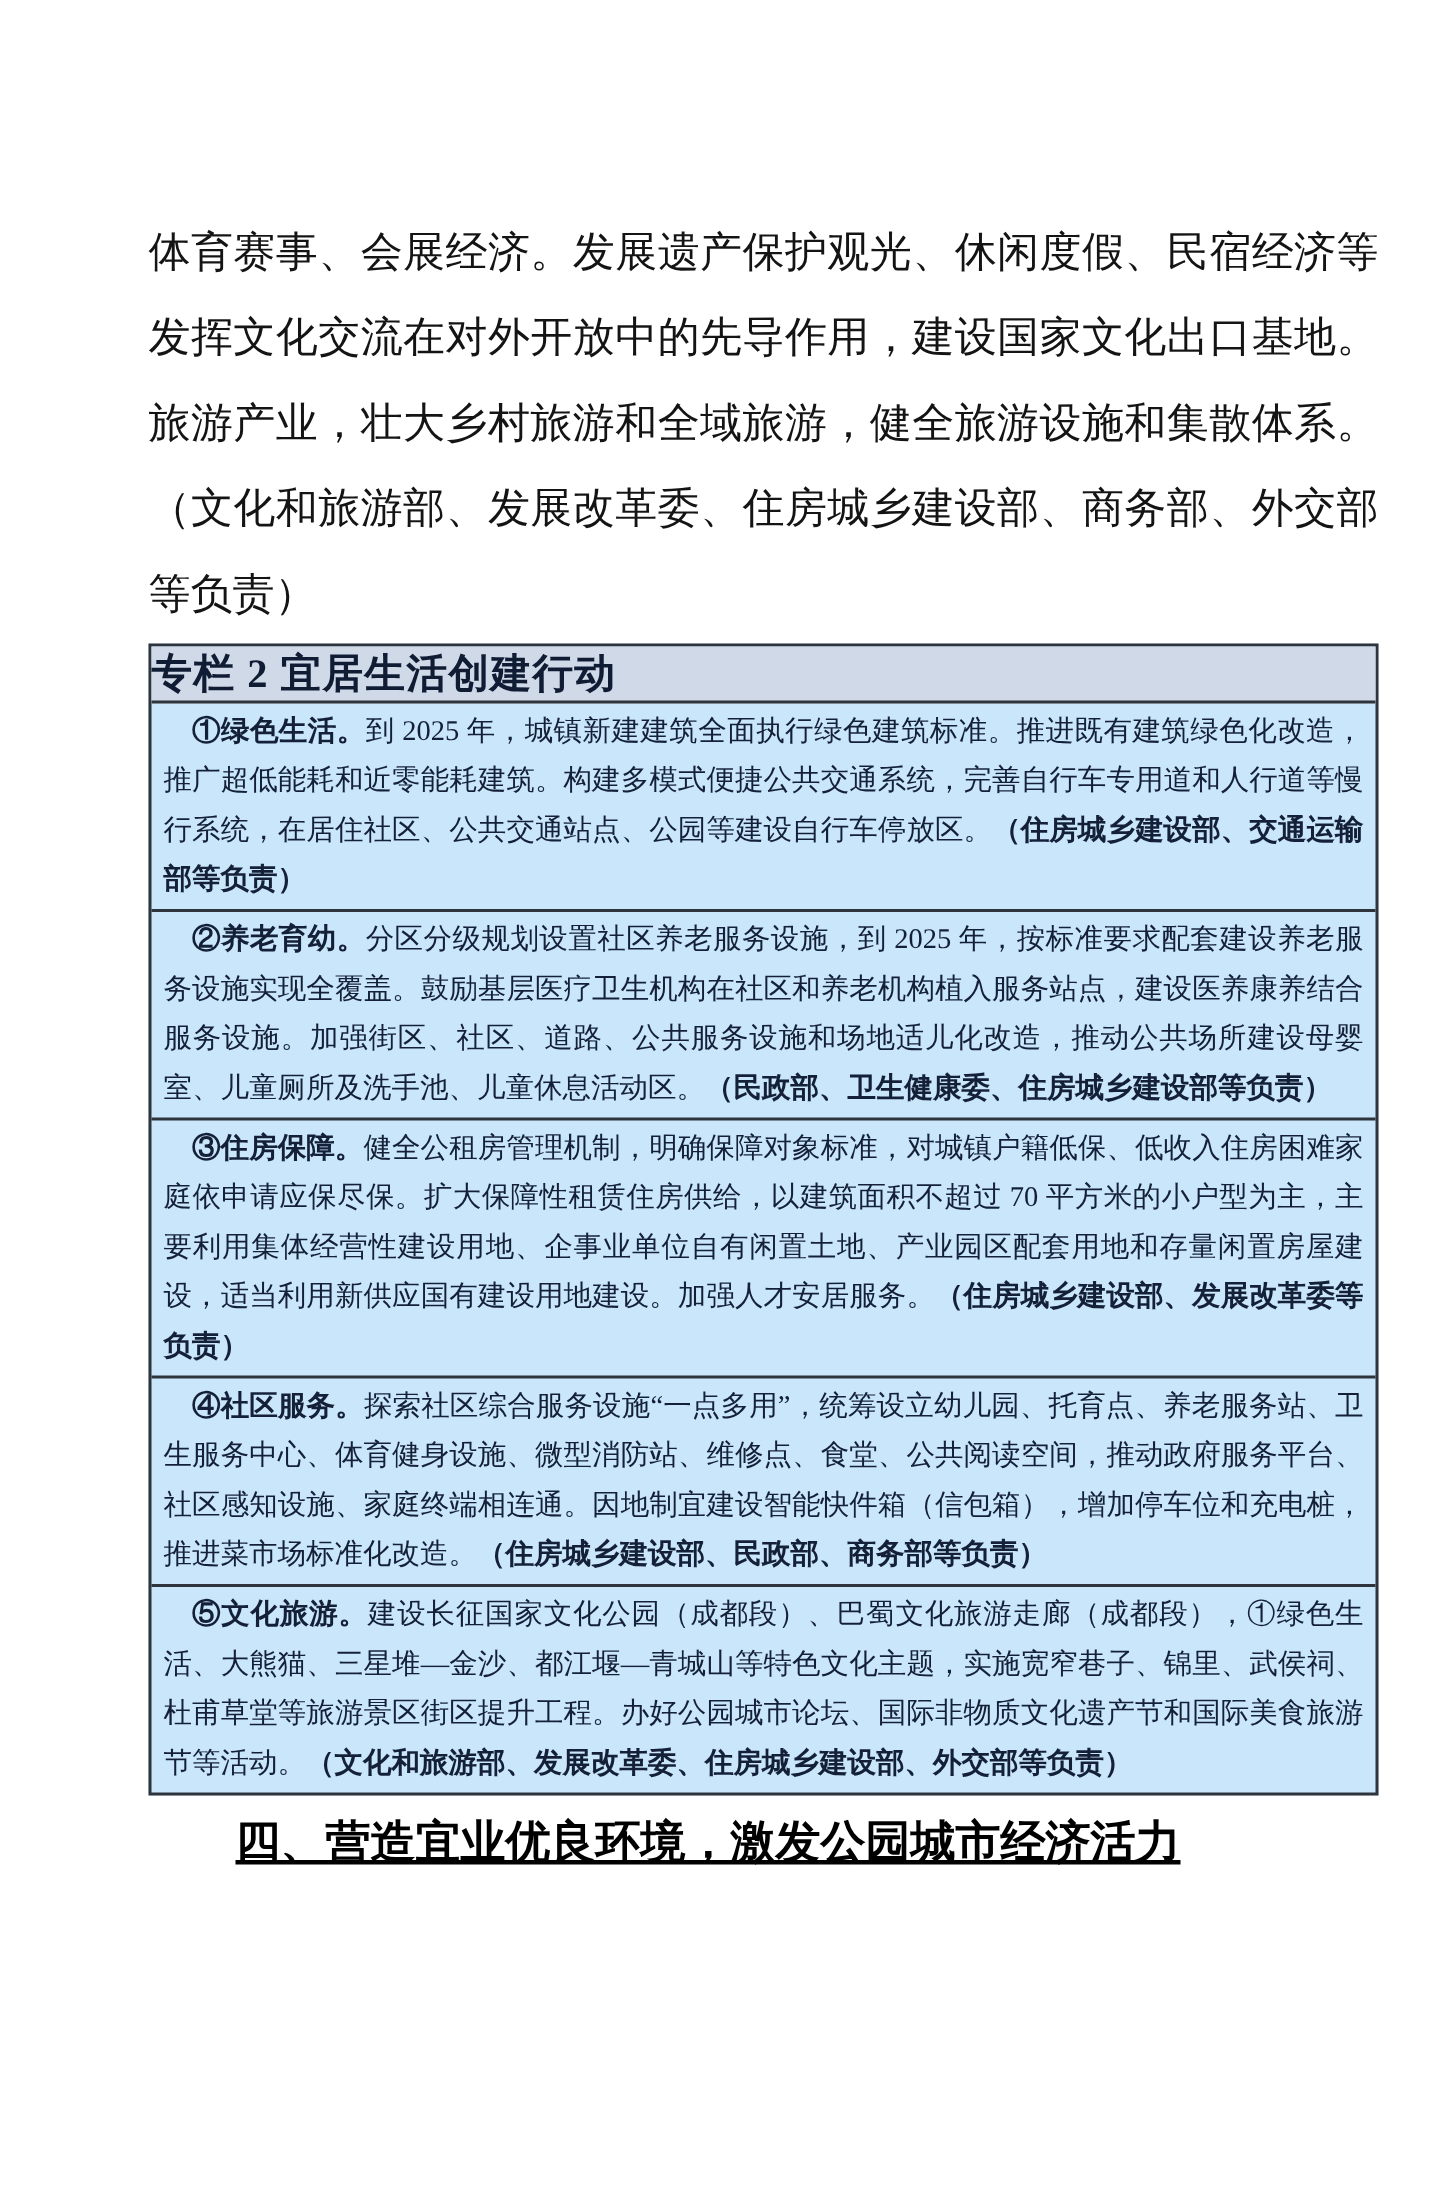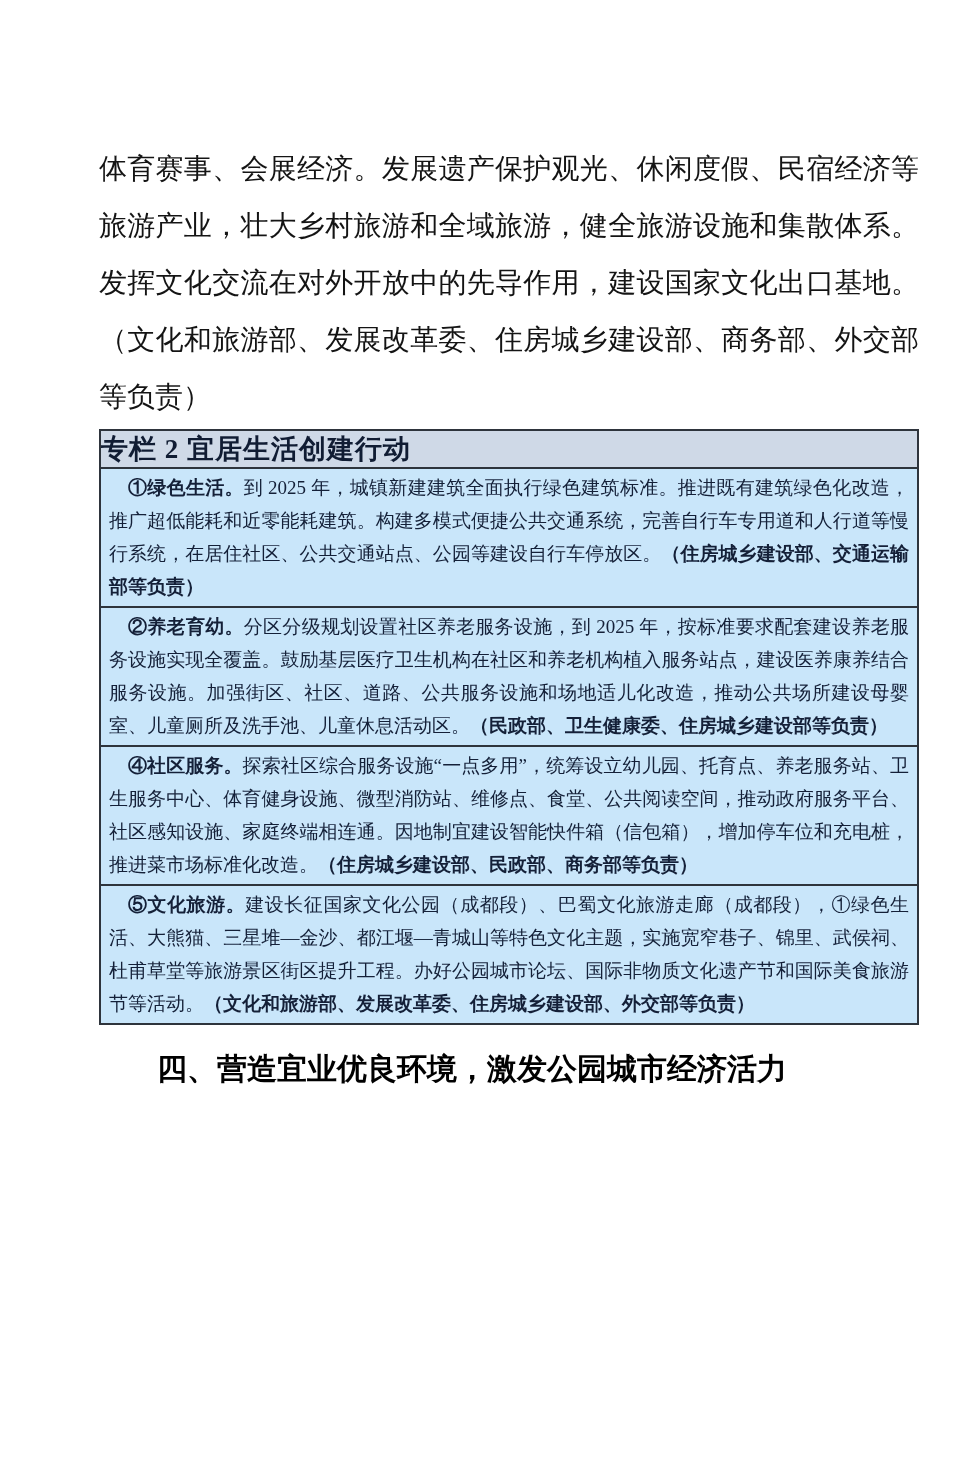--- a/index.html
+++ b/index.html
@@ -51,54 +51,58 @@
     line-height:33px;
     text-align:justify;
     color:#142038;
   }
   .box-item + .box-item{border-top:2px solid #2e343c;}
   .box-item p{margin:0;text-indent:1em;}
   .lead{font-weight:bold;}
   .resp{font-weight:bold;}
 
   .heading{
-    margin:26px 0 0 0;
+    margin:14px 0 0 0;
     padding-left:58px;
     font-family:"Liberation Sans","DejaVu Sans",sans-serif;
     font-weight:bold;
     font-size:30px;
     line-height:36px;
     color:#000000;
+    text-decoration:underline;
   }
 </style>
 </head>
 <body>
 
 <div class="page">
   <div class="content">
 
     <div class="intro">
       <div class="iline just">体育赛事、会展经济。发展遗产保护观光、休闲度假、民宿经济等</div>
+      <div class="iline just">发挥文化交流在对外开放中的先导作用，建设国家文化出口基地。</div>
       <div class="iline just">旅游产业，壮大乡村旅游和全域旅游，健全旅游设施和集散体系。</div>
-      <div class="iline just">发挥文化交流在对外开放中的先导作用，建设国家文化出口基地。</div>
       <div class="iline just">（文化和旅游部、发展改革委、住房城乡建设部、商务部、外交部</div>
       <div class="iline">等负责）</div>
     </div>
 
     <div class="box">
       <div class="box-title">专栏 2  宜居生活创建行动</div>
 
       <div class="box-item">
         <p><span class="lead">①绿色生活。</span><span>到 2025 年，城镇新建建筑全面执行绿色建筑标准。推进既有建筑绿色化改造，推广超低能耗和近零能耗建筑。构建多模式便捷公共交通系统，完善自行车专用道和人行道等慢行系统，在居住社区、公共交通站点、公园等建设自行车停放区。</span><span class="resp">（住房城乡建设部、交通运输部等负责）</span></p>
       </div>
 
       <div class="box-item">
         <p><span class="lead">②养老育幼。</span><span>分区分级规划设置社区养老服务设施，到 2025 年，按标准要求配套建设养老服务设施实现全覆盖。鼓励基层医疗卫生机构在社区和养老机构植入服务站点，建设医养康养结合服务设施。加强街区、社区、道路、公共服务设施和场地适儿化改造，推动公共场所建设母婴室、儿童厕所及洗手池、儿童休息活动区。</span><span class="resp">（民政部、卫生健康委、住房城乡建设部等负责）</span></p>
       </div>
 
+      <div class="box-item">
+        <p><span class="lead">③住房保障。</span><span>健全公租房管理机制，明确保障对象标准，对城镇户籍低保、低收入住房困难家庭依申请应保尽保。扩大保障性租赁住房供给，以建筑面积不超过 70 平方米的小户型为主，主要利用集体经营性建设用地、企事业单位自有闲置土地、产业园区配套用地和存量闲置房屋建设，适当利用新供应国有建设用地建设。加强人才安居服务。</span><span class="resp">（住房城乡建设部、发展改革委等负责）</span></p>
+      </div>
 
       <div class="box-item">
         <p><span class="lead">④社区服务。</span><span>探索社区综合服务设施“一点多用”，统筹设立幼儿园、托育点、养老服务站、卫生服务中心、体育健身设施、微型消防站、维修点、食堂、公共阅读空间，推动政府服务平台、社区感知设施、家庭终端相连通。因地制宜建设智能快件箱（信包箱），增加停车位和充电桩，推进菜市场标准化改造。</span><span class="resp">（住房城乡建设部、民政部、商务部等负责）</span></p>
       </div>
 
       <div class="box-item">
         <p><span class="lead">⑤文化旅游。</span><span>建设长征国家文化公园（成都段）、巴蜀文化旅游走廊（成都段），①绿色生活、大熊猫、三星堆—金沙、都江堰—青城山等特色文化主题，实施宽窄巷子、锦里、武侯祠、杜甫草堂等旅游景区街区提升工程。办好公园城市论坛、国际非物质文化遗产节和国际美食旅游节等活动。</span><span class="resp">（文化和旅游部、发展改革委、住房城乡建设部、外交部等负责）</span></p>
       </div>
     </div>
 

